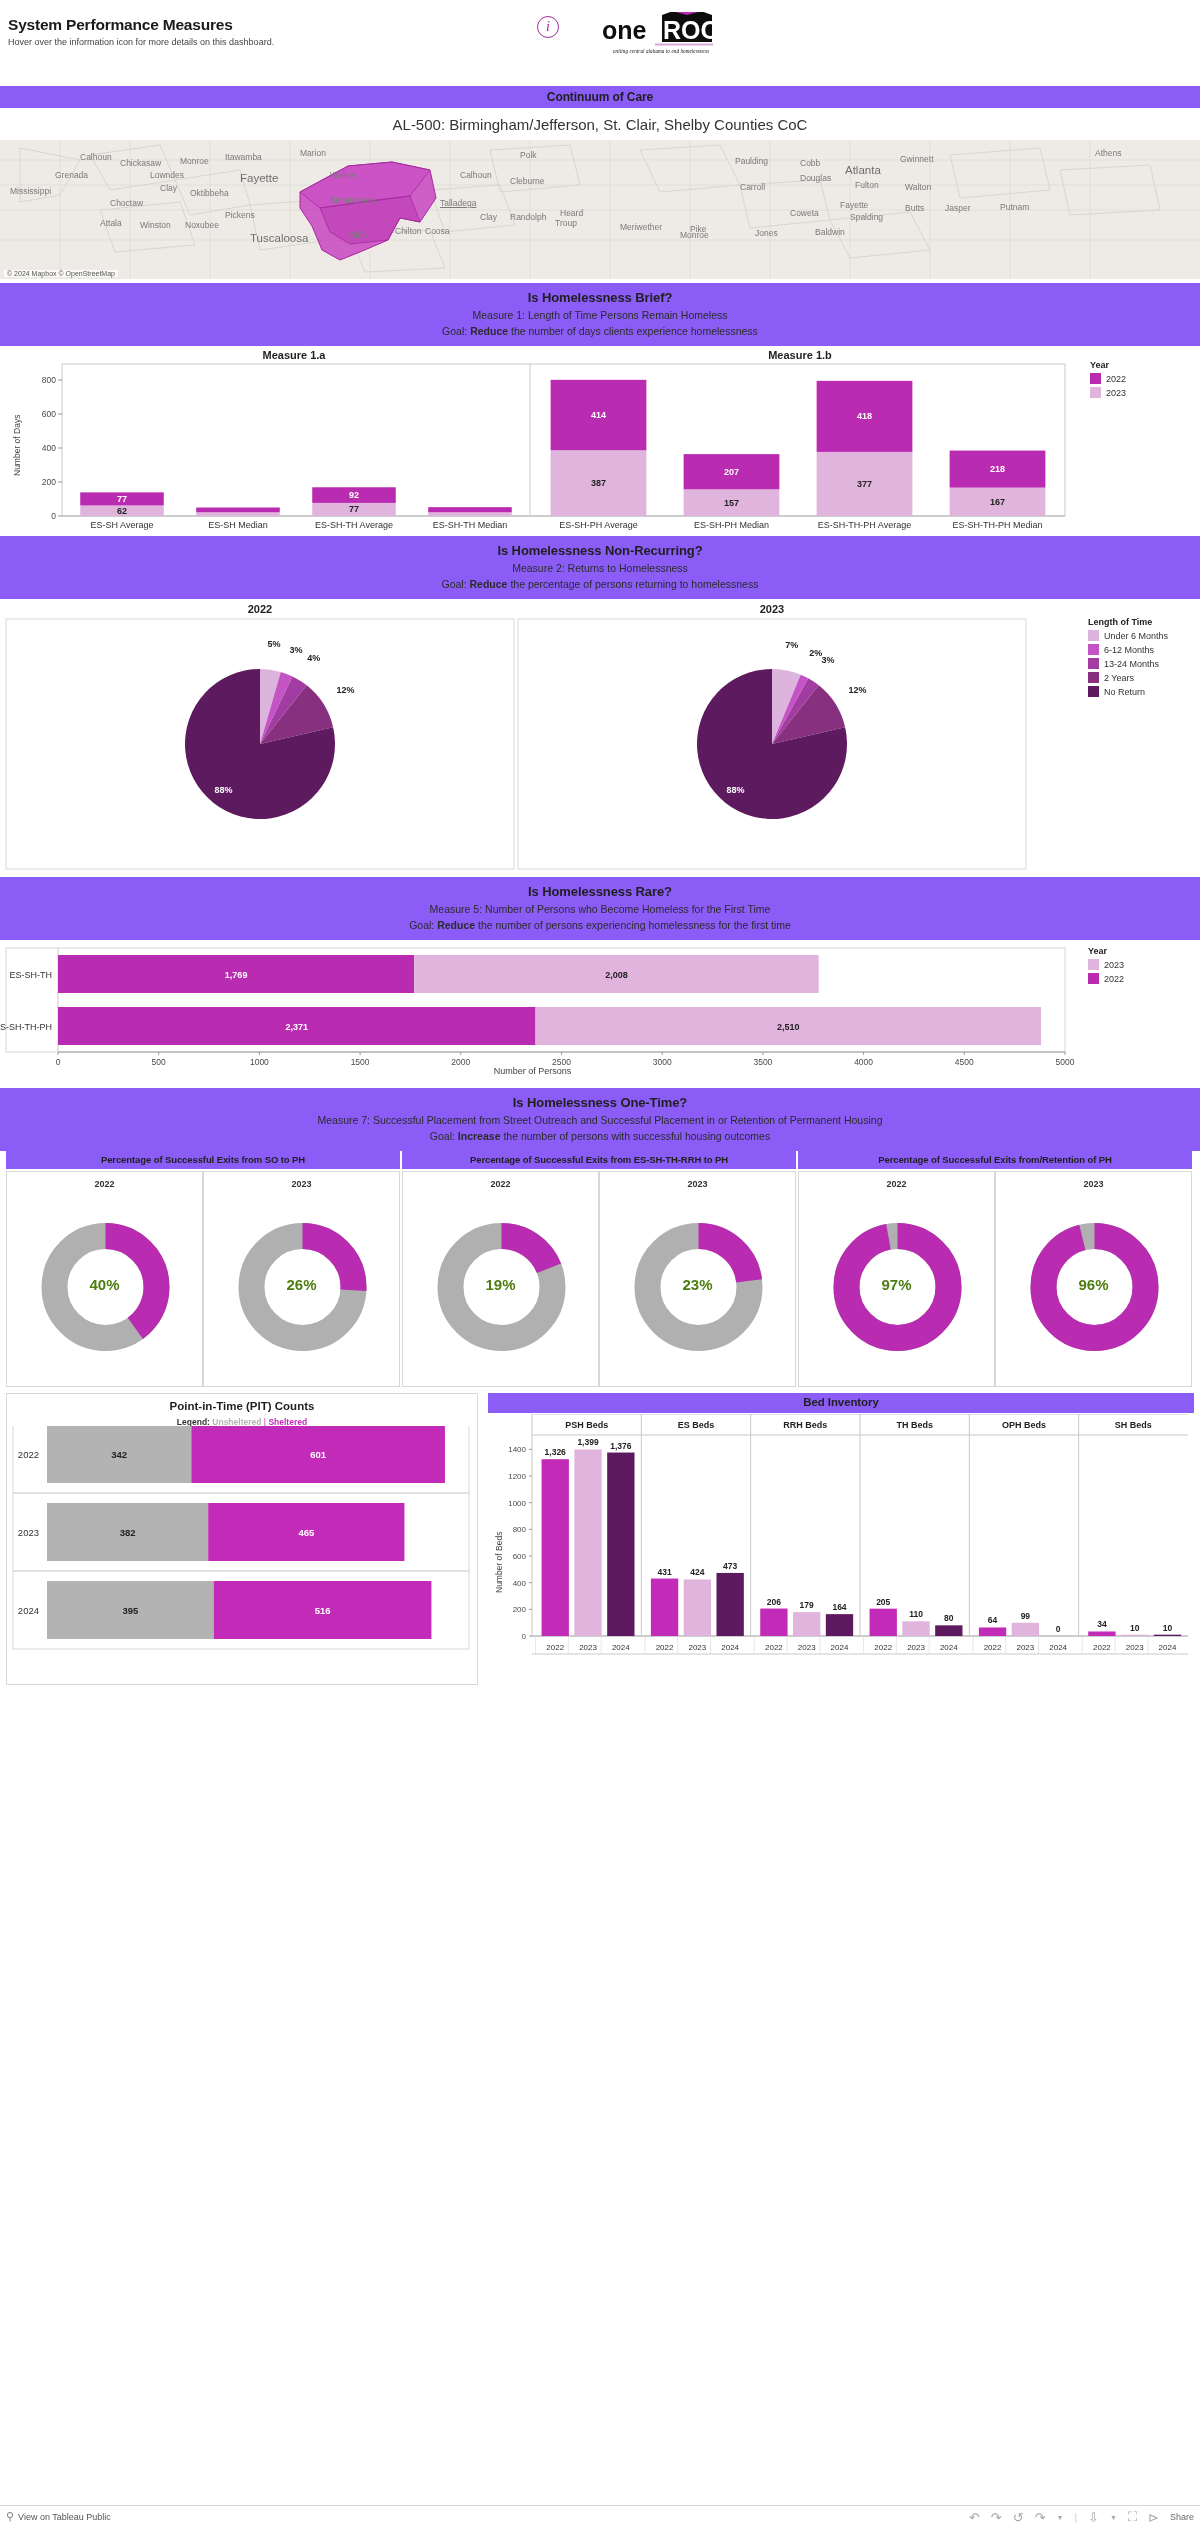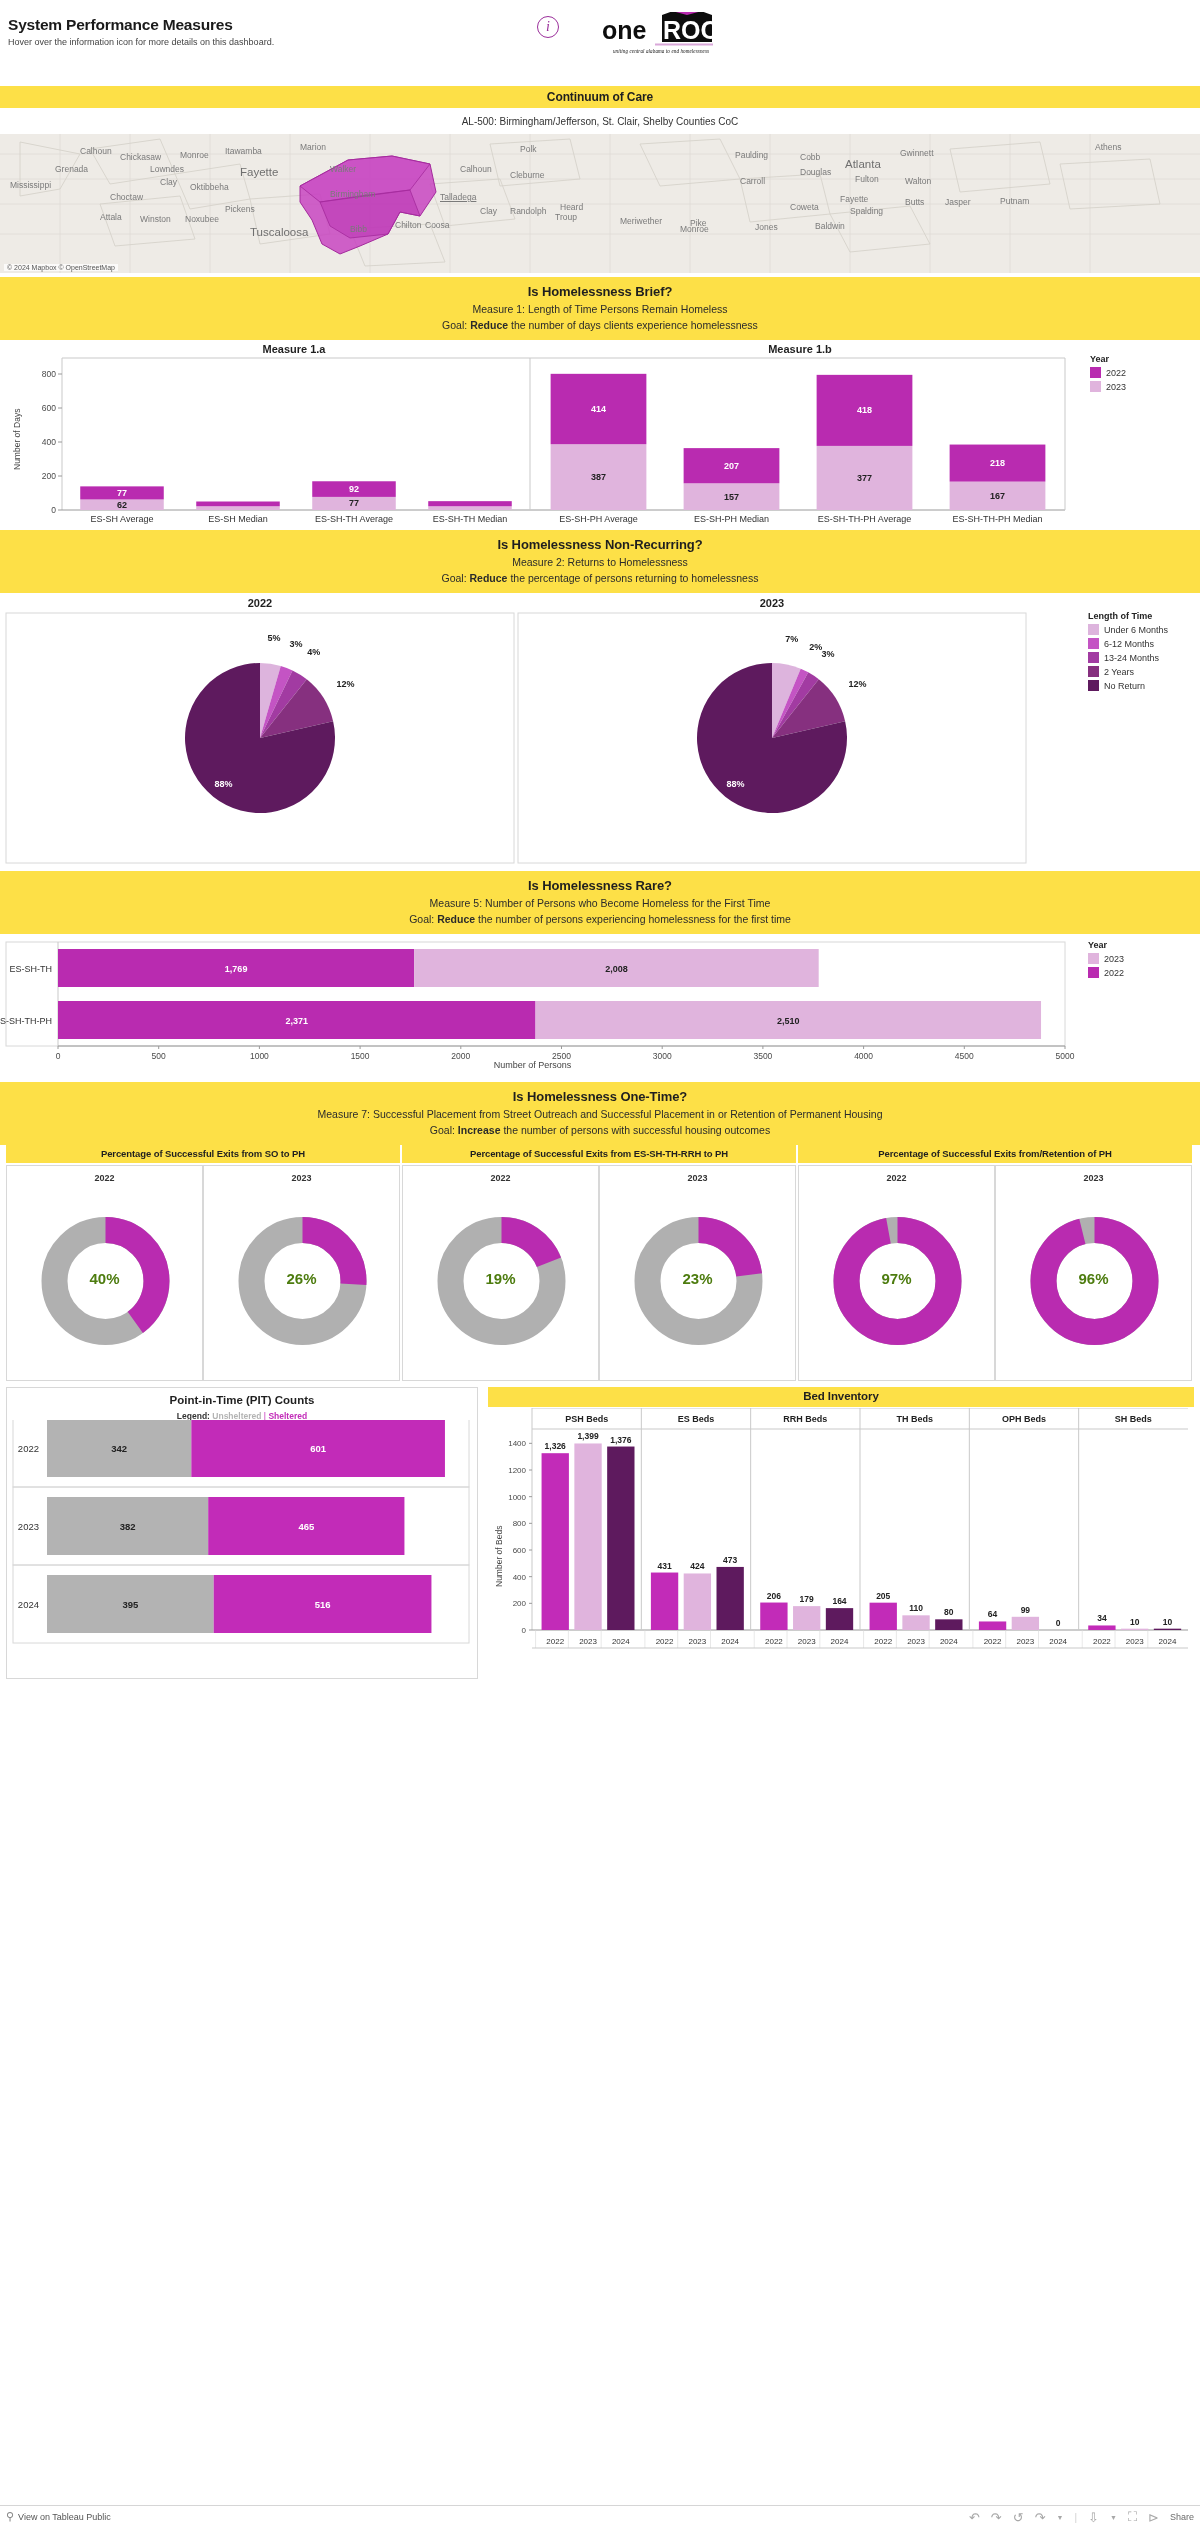--- a/index.html
+++ b/index.html
@@ -3,21 +3,21 @@
 <meta charset="utf-8">
 <style>
   * { box-sizing: border-box; }
   html, body { margin:0; padding:0; }
   body {
     width:1200px; height:2527px; background:#ffffff;
     font-family:"Liberation Sans", sans-serif;
     color:#333333; font-size:11px; position:relative; overflow:hidden;
   }
   .sec-band {
-    background:#fde047; text-align:center; padding:7px 0 9px 0;
+    background:#8b5cf6; text-align:center; padding:7px 0 9px 0;
   }
   .sec-title { font-size:13px; font-weight:bold; color:#1f1f1f; letter-spacing:-0.1px; }
   .sec-sub { font-size:10.5px; color:#2b2b2b; margin-top:4px; }
   .sec-sub b { font-weight:bold; }
   .panel-title { font-size:11px; font-weight:bold; text-align:center; color:#1f1f1f; }
 
   
   #header { height:86px; position:relative; padding:16px 0 0 8px; }
   #header h1 { font-size:15.5px; margin:0; font-weight:bold; color:#1a1a1a; letter-spacing:-0.2px;}
   #header .sub { font-size:9px; color:#444; margin-top:3px; }
@@ -75,21 +75,21 @@
       <text x="63" y="27" font-family="Liberation Sans, sans-serif" font-weight="bold" font-size="25" fill="#ffffff">ROOF</text>
       <rect x="55" y="31.5" width="58" height="2" fill="#d9a8d9"></rect>
     </svg>
     <div class="tag">uniting central alabama to end homelessness</div>
   </div>
 </div>
 
 <div class="sec-band" style="height:22px;padding-top:4px;">
   <div class="sec-title" style="font-size:12px">Continuum of Care</div>
 </div>
-<div style="text-align:center;padding:8px 0 6px 0;font-size:10px;color:#333;">AL-500: Birmingham/Jefferson, St. Clair, Shelby Counties CoC</div>
+<div style="text-align:center;padding:8px 0 6px 0;font-size:15px;color:#333;">AL-500: Birmingham/Jefferson, St. Clair, Shelby Counties CoC</div>
 
 <div id="map-wrap">
   <svg width="1200" height="140" viewBox="0 0 1200 140" style="position:absolute;left:0;top:0;">
     <rect width="1200" height="140" fill="#eeebe6"></rect>
     <g stroke="#dedbd5" stroke-width="0.8" fill="none">
       <path d="M0 20 H1200 M0 45 H1200 M0 70 H1200 M0 100 H1200"></path>
       <path d="M60 0 V140 M130 0 V140 M210 0 V140 M290 0 V140 M370 0 V140 M450 0 V140 M530 0 V140 M610 0 V140 M690 0 V140 M770 0 V140 M850 0 V140 M930 0 V140 M1010 0 V140 M1090 0 V140"></path>
     </g>
     <g stroke="#d6d2cb" stroke-width="0.9" fill="none">
       <path d="M20 8 L80 20 L60 55 L20 62 Z"></path>

